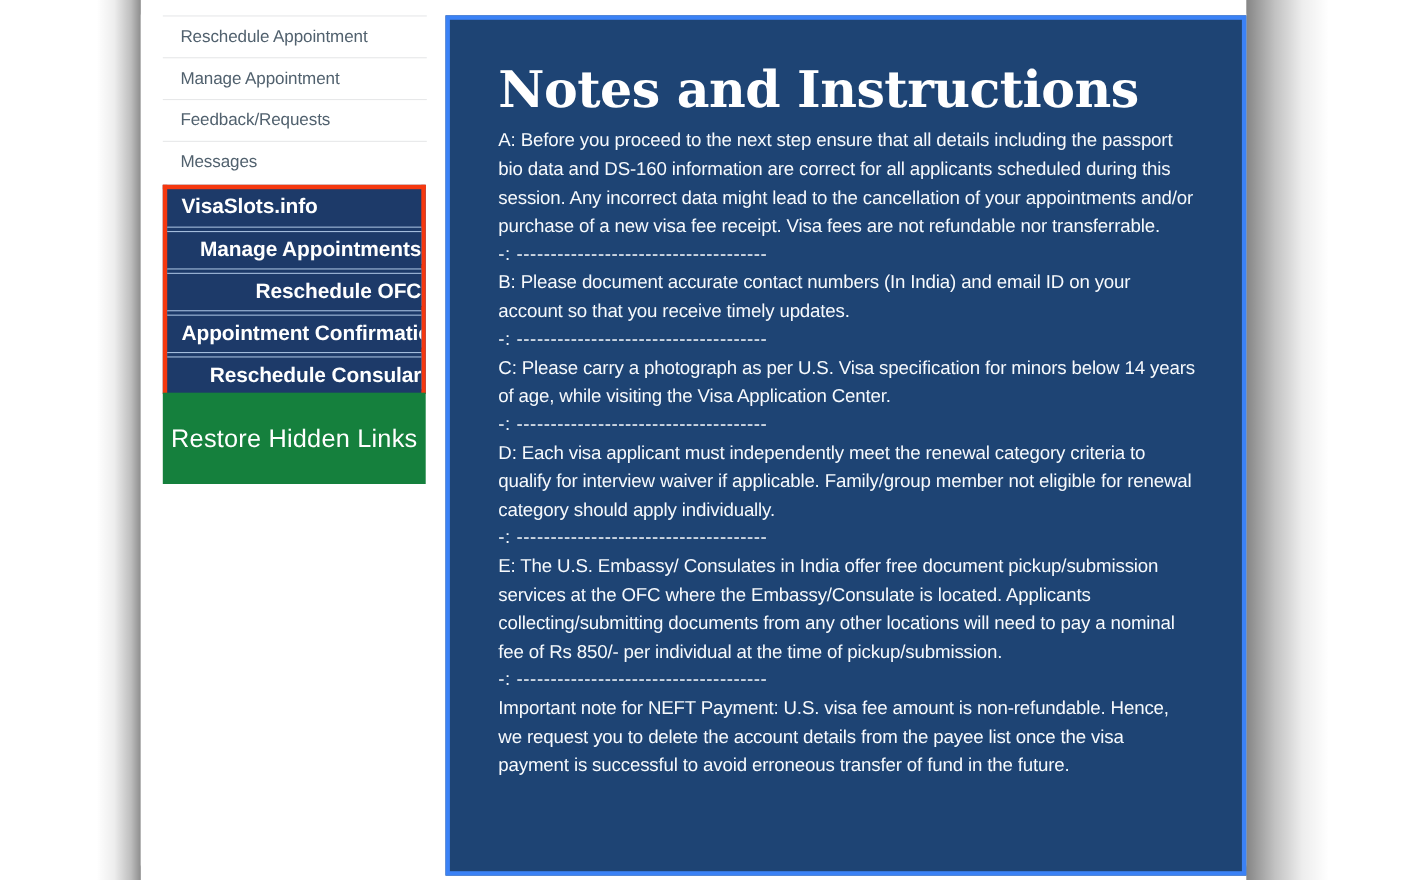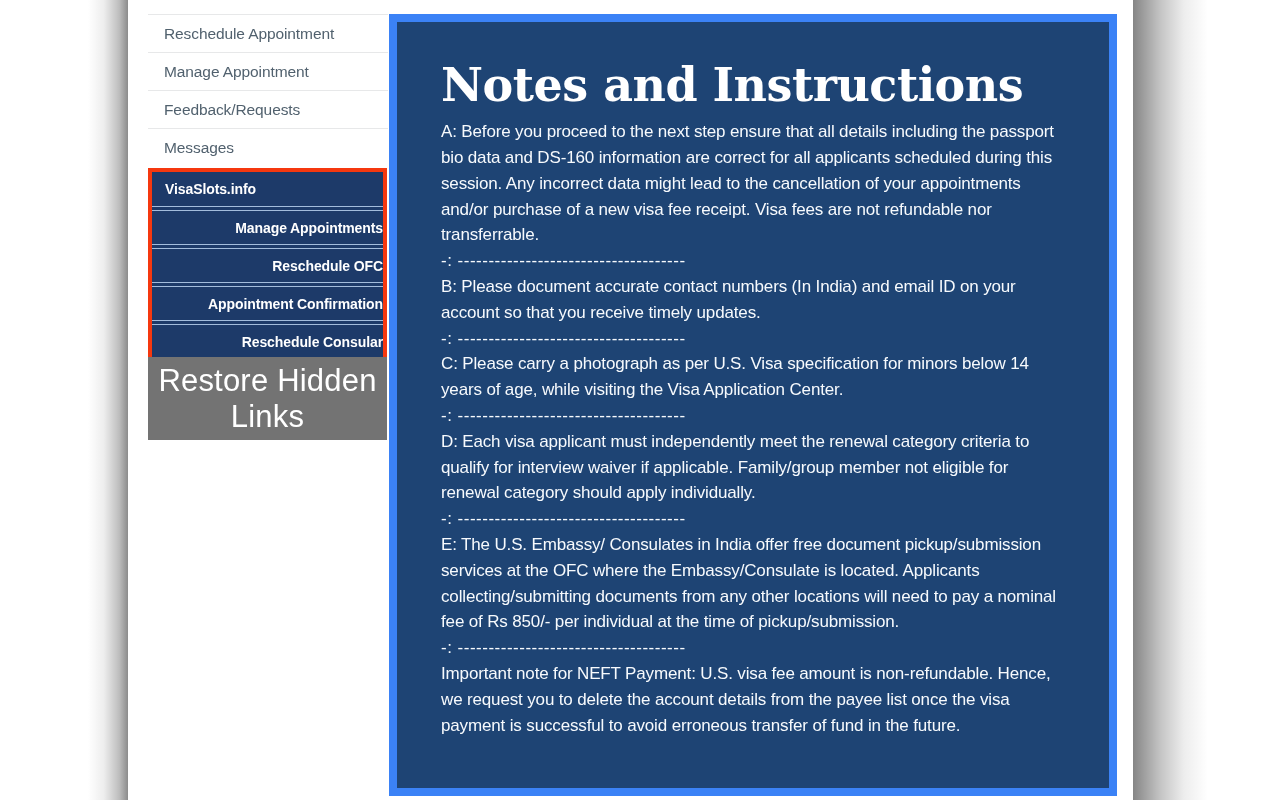--- a/index.html
+++ b/index.html
@@ -72,57 +72,57 @@
     background: #1d3a69;
     border: 4px solid #f5380f;
     border-bottom-width: 0;
   }
   .vs-row {
     display: block;
     height: 34px;
     line-height: 34px;
     padding-left: 13px;
     color: #ffffff;
-    font-size: 14px;
+    font-size: 19px;
     font-weight: 700;
     letter-spacing: -0.1px;
     cursor: pointer;
     white-space: nowrap;
     overflow: hidden;
   }
   .vs-row + .vs-row {
     border-top: 1px solid #a3bcdc;
     box-shadow: 0 -3px 0 #1d3a69, 0 -4px 0 #a3bcdc;
     margin-top: 4px;
     text-align: right;
   }
 
   
   .restore-btn {
     position: absolute;
     left: 20px; top: 357px;  
     width: 239px; height: 83px;
-    background: #737373;
+    background: #15803d;
     border: 0;
     color: #ffffff;
     font-family: "Liberation Sans", sans-serif;
-    font-size: 31px;
+    font-size: 23px;
     font-weight: 400;
     letter-spacing: 0.2px;
     text-align: center;
     cursor: pointer;
   }
 
   
   .main-panel {
     position: absolute;
-    left: 261px; top: 14px;  
+    left: 277px; top: 14px;  
     width: 728px; height: 782px;
     background: #1e4474;
-    border: 8px solid #3b82f6;
+    border: 4px solid #3b82f6;
     padding: 36px 42px 0 44px;
     overflow: hidden;
   }
   .main-title {
     color: #ffffff;
     font-family: "DejaVu Serif", "Liberation Serif", serif;
     font-size: 46px;
     font-weight: 700;
     letter-spacing: -0.5px;
     line-height: 1.2;

